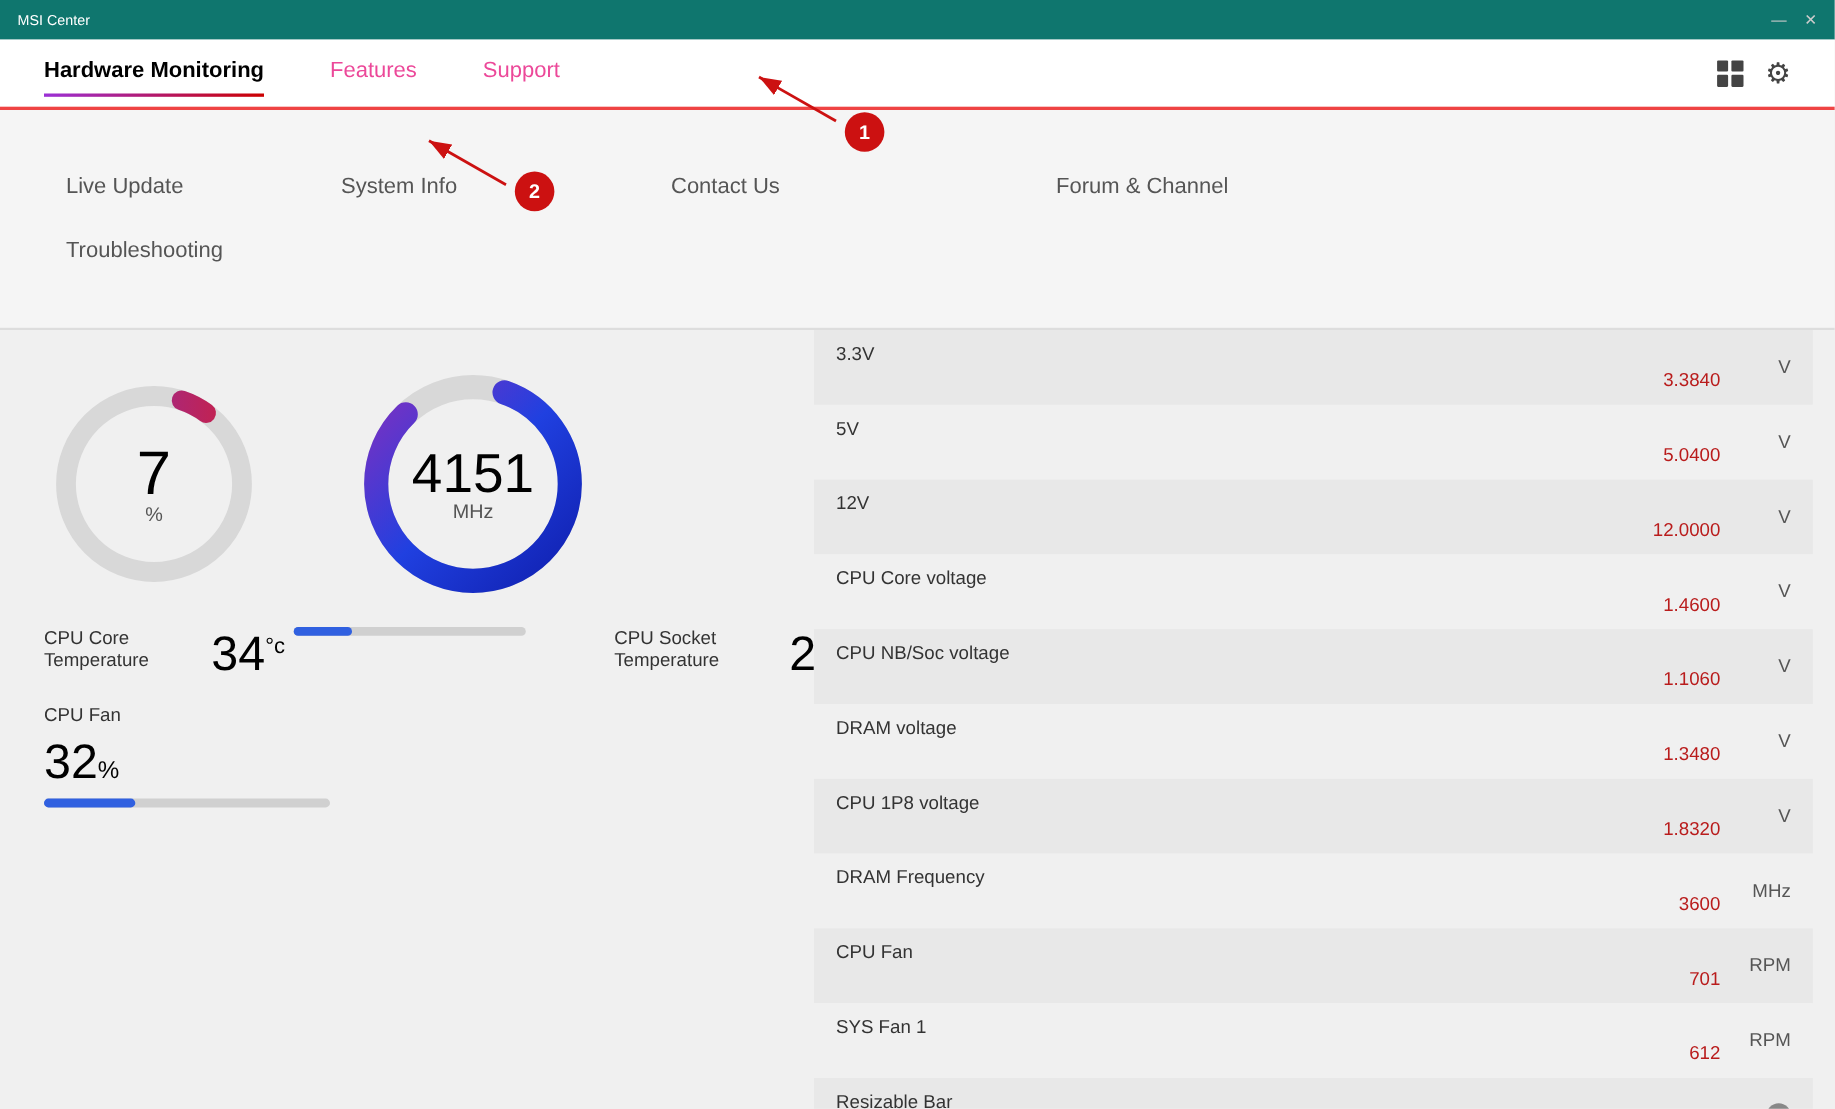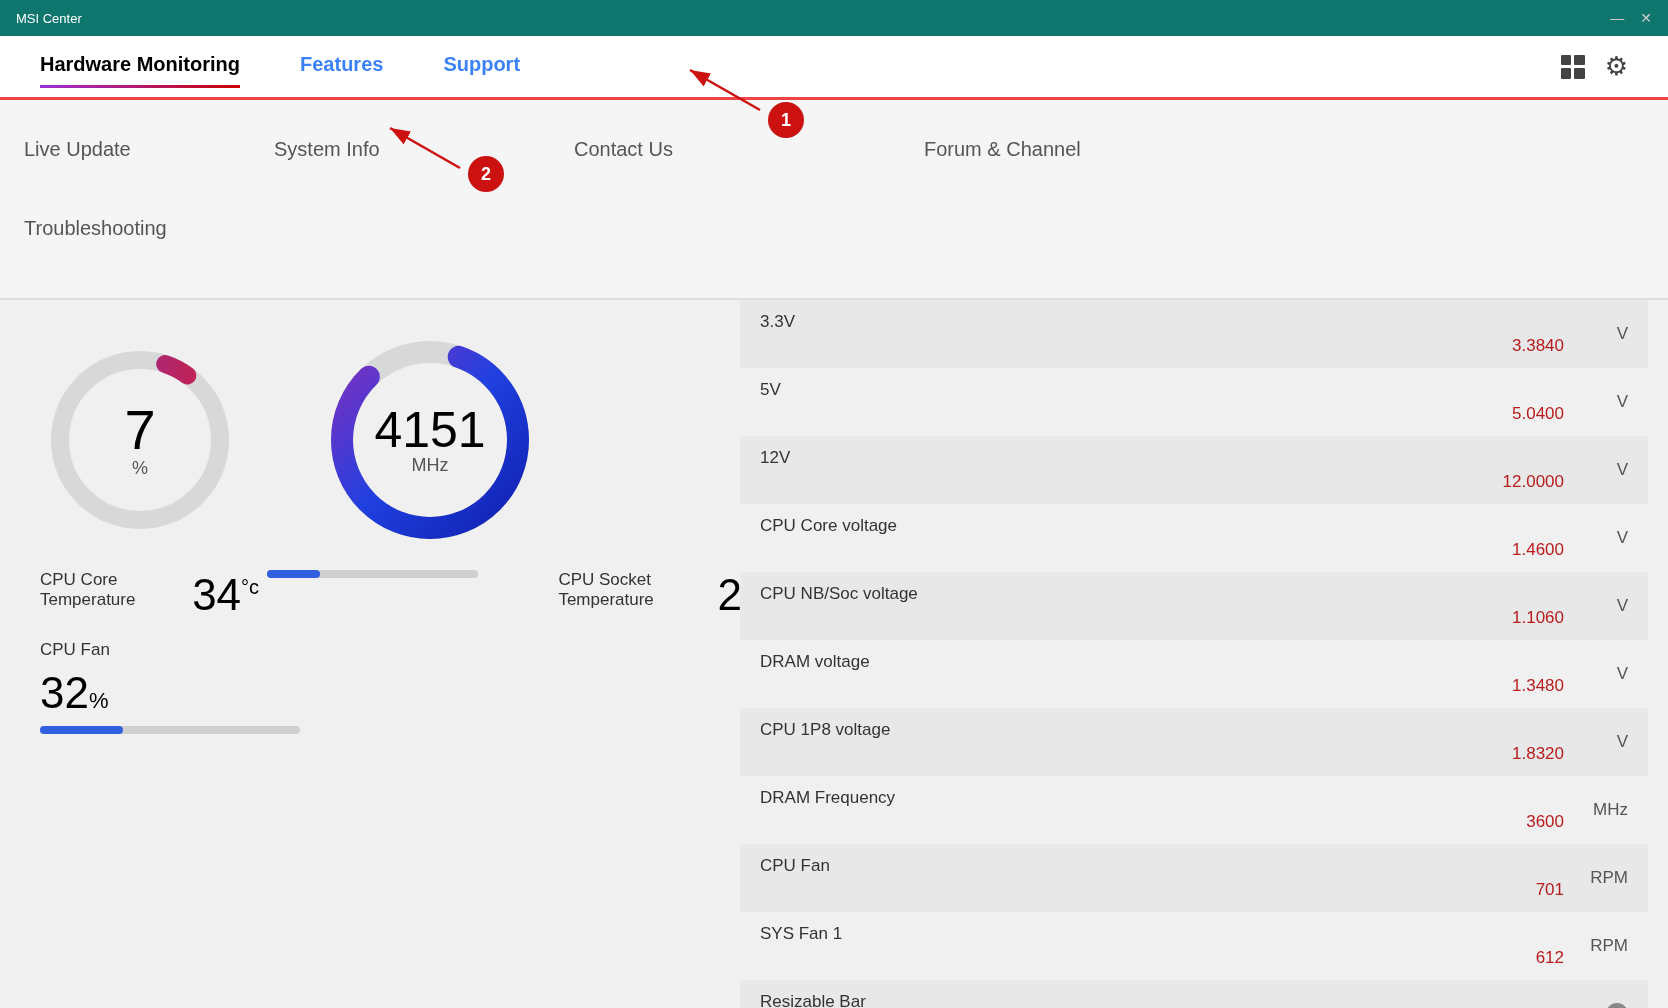--- a/index.html
+++ b/index.html
@@ -43,22 +43,22 @@
       height: 64px;
       border-bottom: 3px solid #ef4444;
     }
     .header-left {
       display: flex;
       align-items: center;
       gap: 60px;
     }
     .nav-item {
       font-size: 20px;
-      font-weight: 700;
-      color: #3b82f6;
+      font-weight: 400;
+      color: #ec4899;
       cursor: pointer;
       padding-bottom: 4px;
       position: relative;
     }
     .nav-item.active {
       color: #000;
       font-weight: 700;
     }
     .nav-item.active::after {
       content: '';
@@ -76,22 +76,23 @@
     }
     .header-icon {
       cursor: pointer;
       color: #444;
       font-size: 22px;
     }
 
     
     .sub-nav {
       background: #f5f5f5;
-      padding: 0 24px;
-      display: flex;
+      padding: 0 60px;
+      display: flex;
+      align-items: center;
       min-height: 200px;
       flex-wrap: wrap;
       gap: 0;
       border-bottom: 2px solid #ddd;
     }
     .sub-nav-grid {
       display: grid;
       grid-template-columns: 250px 300px 350px 350px;
       grid-template-rows: auto auto;
       width: 100%;

